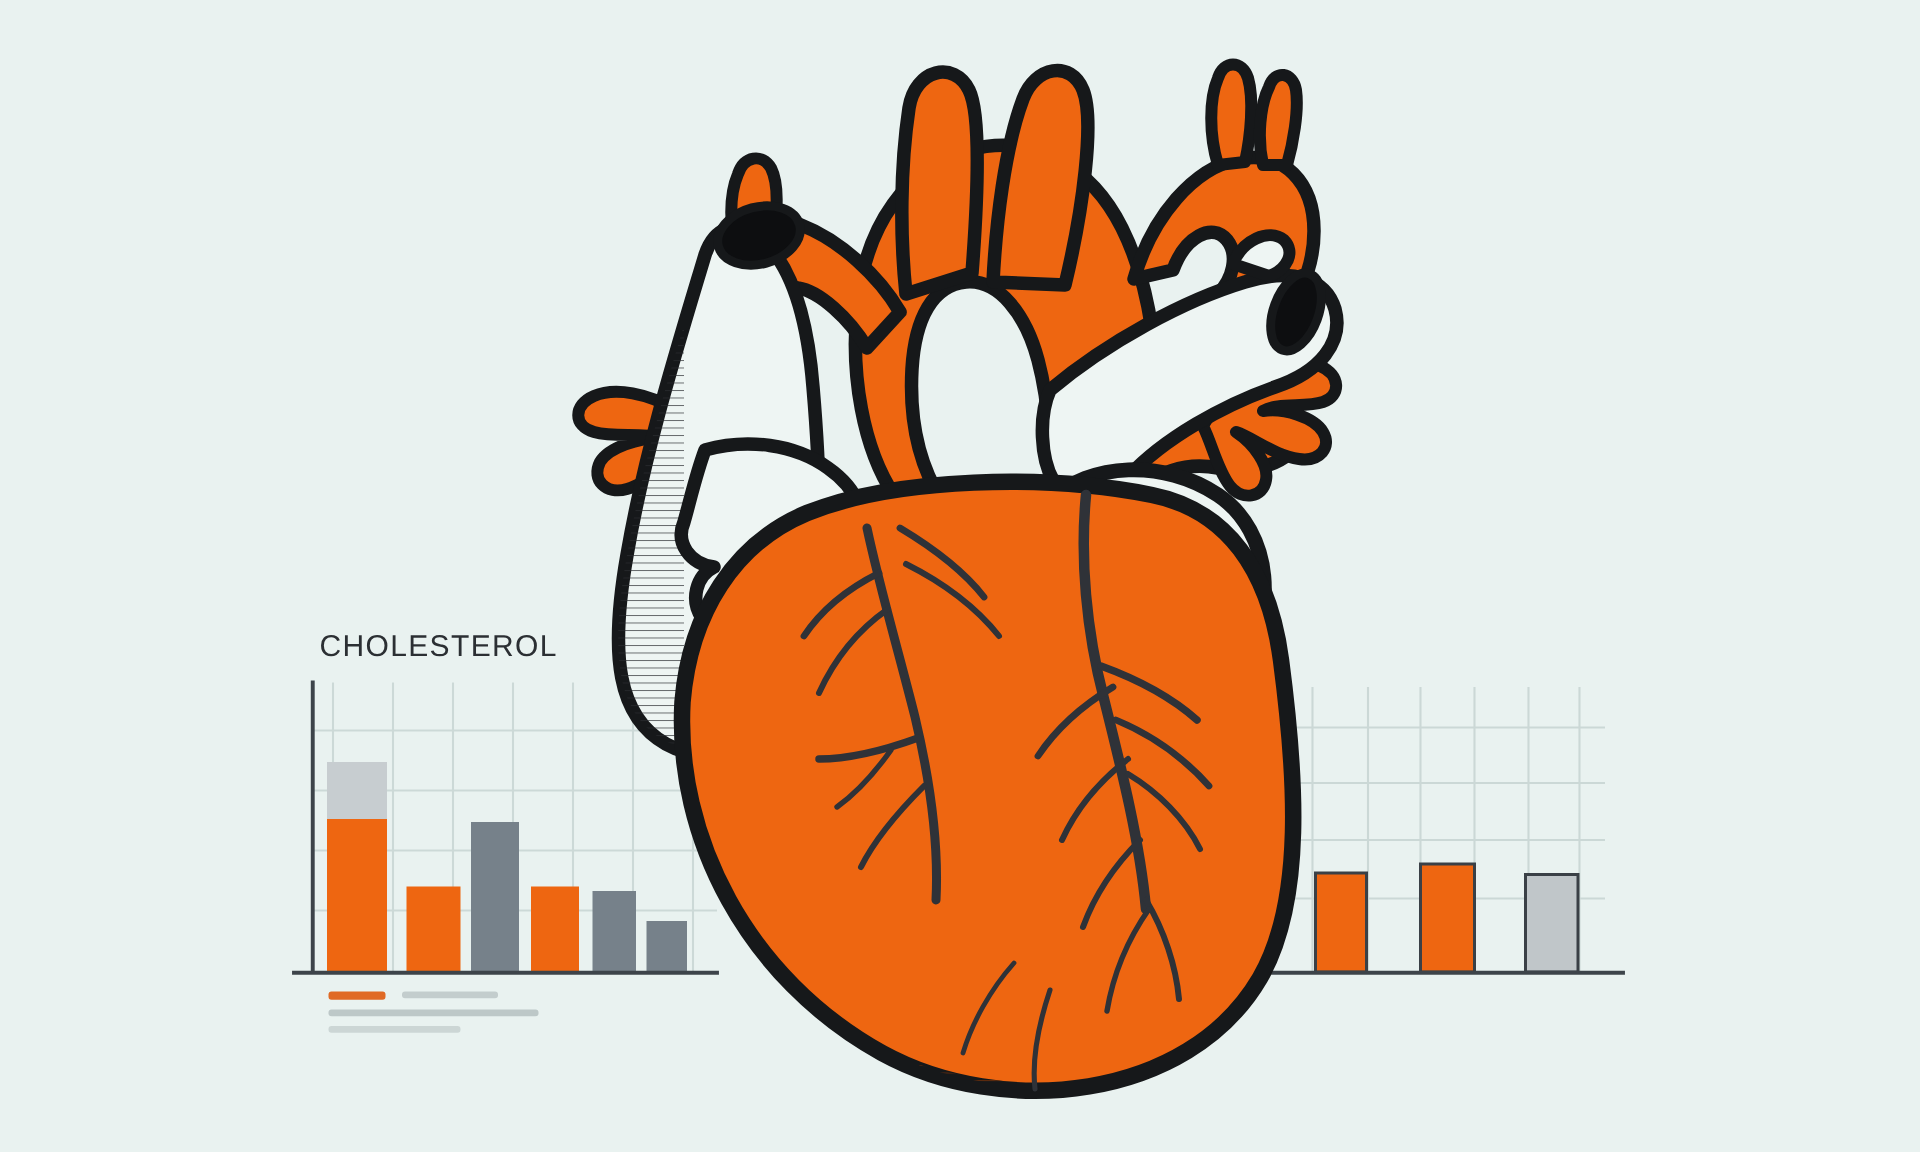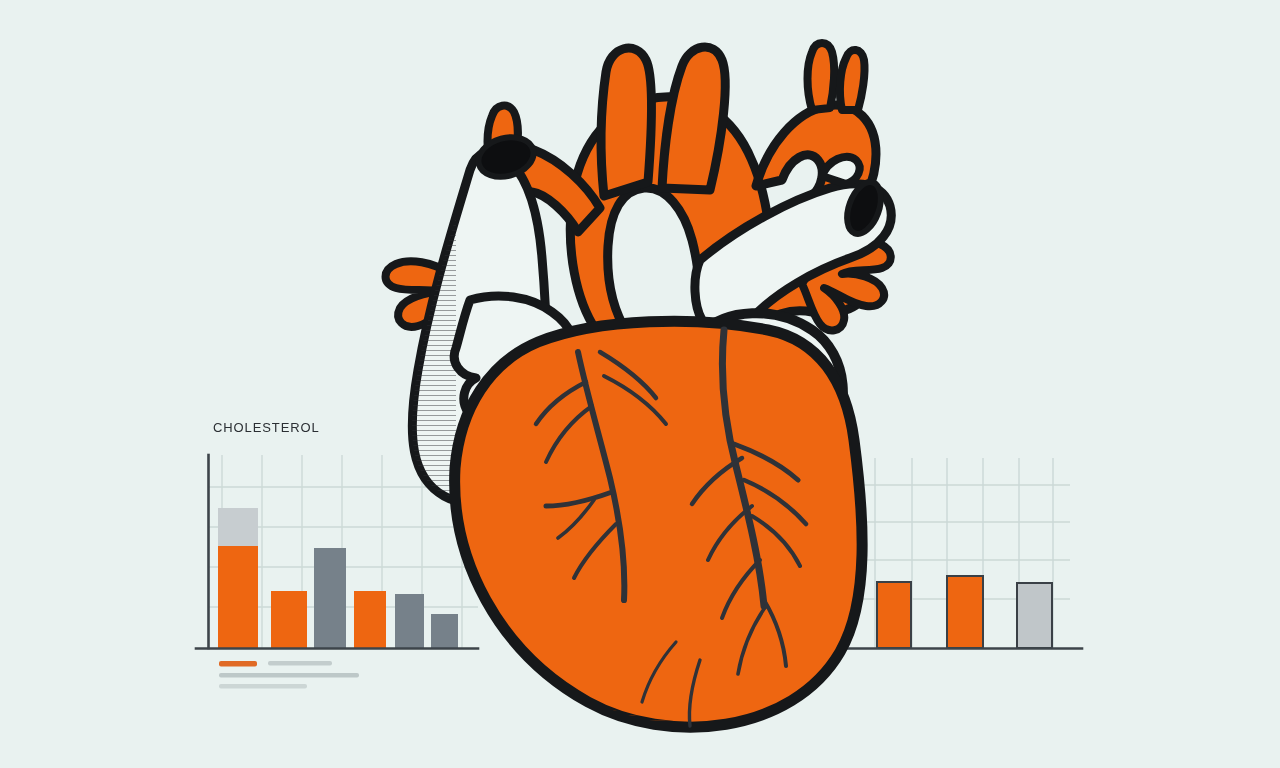--- a/index.html
+++ b/index.html
@@ -18,21 +18,21 @@
   .layer {
     position: absolute;
     top: 0; left: 0;
     width: 1280px;
     height: 768px;
   }
   #chart-left-title {
     position: absolute;
     left: 213px;
     top: 420px;
-    font-size: 13px;
+    font-size: 20px;
     letter-spacing: 0.9px;
     color: #2b2f33;
     font-family: "Liberation Sans", sans-serif;
     white-space: nowrap;
   }
 </style>
 </head>
 <body>
 
 <div id="stage">

